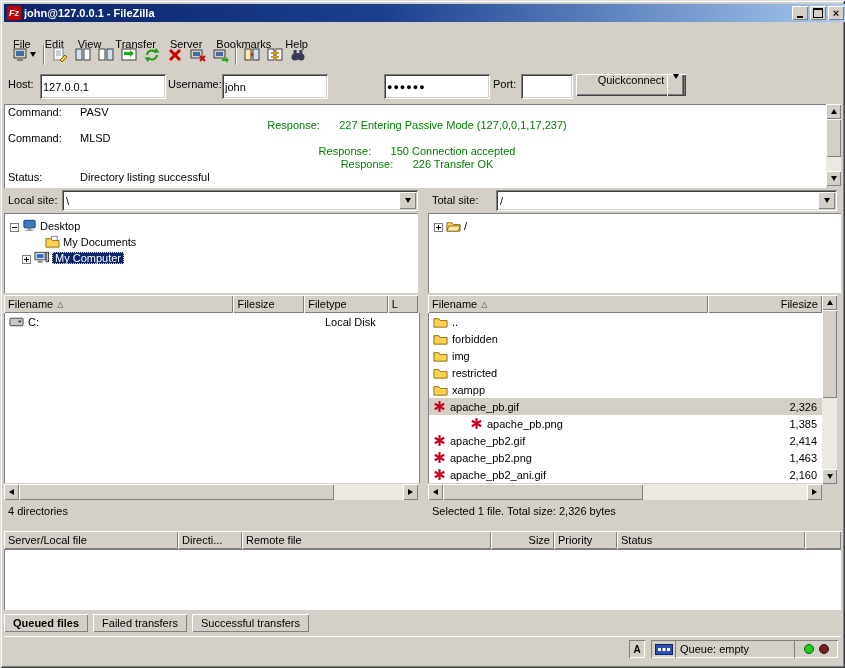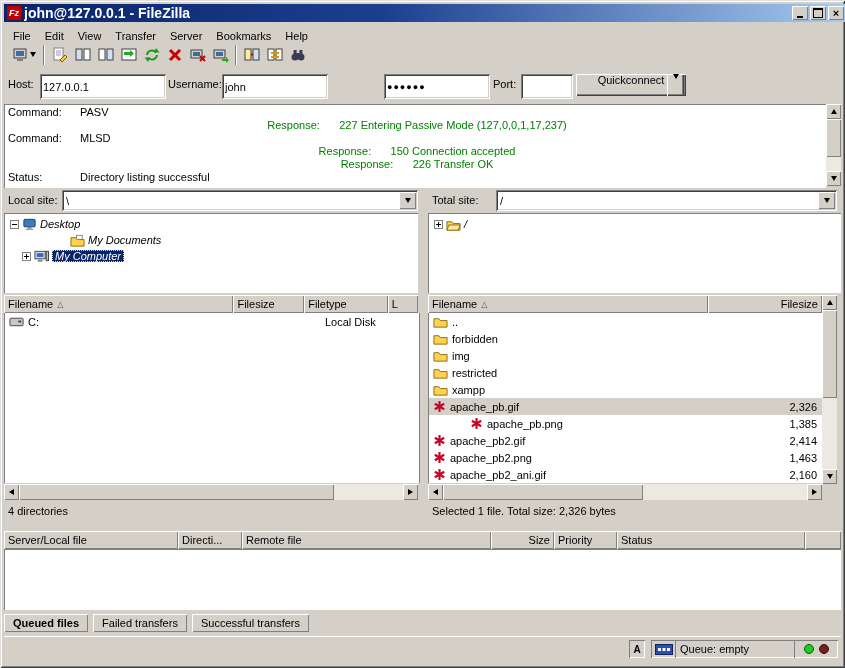--- a/index.html
+++ b/index.html
@@ -10,21 +10,21 @@
   .abs{position:absolute;}
   .raised{background:#d4d0c8;box-shadow: inset 1px 1px 0 #fff, inset -1px -1px 0 #404040, inset -2px -2px 0 #808080;}
   .raised-soft{background:#d4d0c8;box-shadow: inset 1px 1px 0 #fff, inset -1px -1px 0 #808080;}
   .sunken-soft{box-shadow: inset 1px 1px 0 #808080, inset -1px -1px 0 #fff;}
 
   
   .titlebar{display:flex;align-items:center;gap:3px;padding:0 3px;
     background:linear-gradient(90deg,#0a246a 0%,#1b3f8f 45%,#a6caf0 100%);}
   .appicon{width:14px;height:14px;background:#c00000;color:#fff;font-weight:bold;font-style:italic;
     font-size:9px;display:flex;align-items:center;justify-content:center;}
-  .titletext{flex:1;color:#fff;font-weight:bold;font-size:14px;white-space:nowrap;overflow:hidden;}
+  .titletext{flex:1;color:#fff;font-weight:bold;font-size:11px;white-space:nowrap;overflow:hidden;}
   .winbtns{display:flex;gap:2px;}
   .wbtn{width:16px;height:14px;display:flex;align-items:center;justify-content:center;}
   .glyph-min{width:6px;height:2px;background:#000;margin-top:7px;}
   .glyph-max{width:8px;height:7px;border:1px solid #000;border-top-width:2px;}
   .glyph-close{font-size:11px;font-weight:bold;line-height:1;}
 
   
   .menubar{display:flex;align-items:center;padding-left:2px;}
   .mitem{padding:2px 7px;}
   .toolbar{display:flex;align-items:center;padding-left:4px;}
@@ -52,21 +52,21 @@
   .c-status{color:#000;}
 
   
   .combo{position:absolute;height:21px;background:#fff;display:flex;align-items:center;
     box-shadow: inset 1px 1px 0 #808080, inset -1px -1px 0 #fff, inset 2px 2px 0 #404040, inset -2px -2px 0 #d4d0c8;}
   .combo-text{flex:1;padding-left:4px;white-space:nowrap;overflow:hidden;}
   .combo-btn{width:17px;height:17px;margin:2px;display:flex;align-items:center;justify-content:center;}
 
   
   .pane-white{background:#fff;overflow:hidden;}
-  .trow{height:16px;display:flex;align-items:center;gap:3px;font-style:italic;}
+  .trow{height:16px;display:flex;align-items:flex-end;gap:3px;}
   .sel-label{background:#0a246a;color:#fff;padding:0 3px;outline:1px dotted #d4d0c8;outline-offset:-1px;}
   .hrow{display:flex;}
   .hcell{height:18px;display:flex;align-items:center;padding:0 4px;white-space:nowrap;overflow:hidden;
     background:#d4d0c8;box-shadow: inset 1px 1px 0 #fff, inset -1px -1px 0 #808080;}
   .sortglyph{font-size:8px;color:#555;margin-left:4px;}
   .frow{height:17px;display:flex;align-items:center;}
   .fname{display:flex;align-items:center;gap:4px;padding-left:4px;white-space:nowrap;overflow:hidden;}
   .fsize{text-align:right;padding-right:6px;flex:none;}
   .row-sel{background:#d4d0c8;}
 
@@ -101,21 +101,21 @@
         </span>
       <span class="wbtn raised-soft">
           <span class="glyph-max"></span>
         </span>
       <span class="wbtn raised-soft">
           <span class="glyph-close">×</span>
         </span>
     </span>
   </div>
 
-  <div class="abs menubar" style="left:4px;top:26px;width:837px;height:19px;">
+  <div class="abs menubar" style="left:4px;top:34px;width:837px;height:19px;">
     <span class="mitem">File</span>
     <span class="mitem">Edit</span>
     <span class="mitem">View</span>
     <span class="mitem">Transfer</span>
     <span class="mitem">Server</span>
     <span class="mitem">Bookmarks</span>
     <span class="mitem">Help</span>
   </div>
 
   <div class="abs toolbar" style="left:4px;top:41px;width:837px;height:27px;">
@@ -292,21 +292,21 @@
         <rect x="0.5" y="0.5" width="8" height="8" fill="#fff" stroke="#808080"></rect>
           <line x1="2" y1="4.5" x2="7" y2="4.5" stroke="#000"></line>
       </svg>
       <svg width="15" height="14" viewBox="0 0 16 14">
         <rect x="2" y="2" width="12" height="8" rx="1" fill="#3a7ac0" stroke="#1a3a70"></rect>
         <rect x="6" y="10" width="4" height="2" fill="#808080"></rect>
           <rect x="4" y="12" width="8" height="1.5" fill="#a0a0a0"></rect>
       </svg>
       <span>Desktop</span>
     </div>
-    <div class="trow" style="padding-left:41px;margin-left:25px;">
+    <div class="trow" style="padding-left:41px;">
       <svg width="15" height="13" viewBox="0 0 16 13">
         <rect x="7" y="1" width="6" height="7" fill="#fff" stroke="#808080"></rect>
         <path d="M1 3.5 h5.2 l1.6 2 H15 v7 H1z" fill="#ffd24d" stroke="#8a6d1a"></path>
       </svg>
       <span>My Documents</span>
     </div>
     <div class="trow" style="padding-left:18px;">
       <svg width="9" height="9" viewBox="0 0 9 9">
         <rect x="0.5" y="0.5" width="8" height="8" fill="#fff" stroke="#808080"></rect>
           <line x1="2" y1="4.5" x2="7" y2="4.5" stroke="#000"></line>

